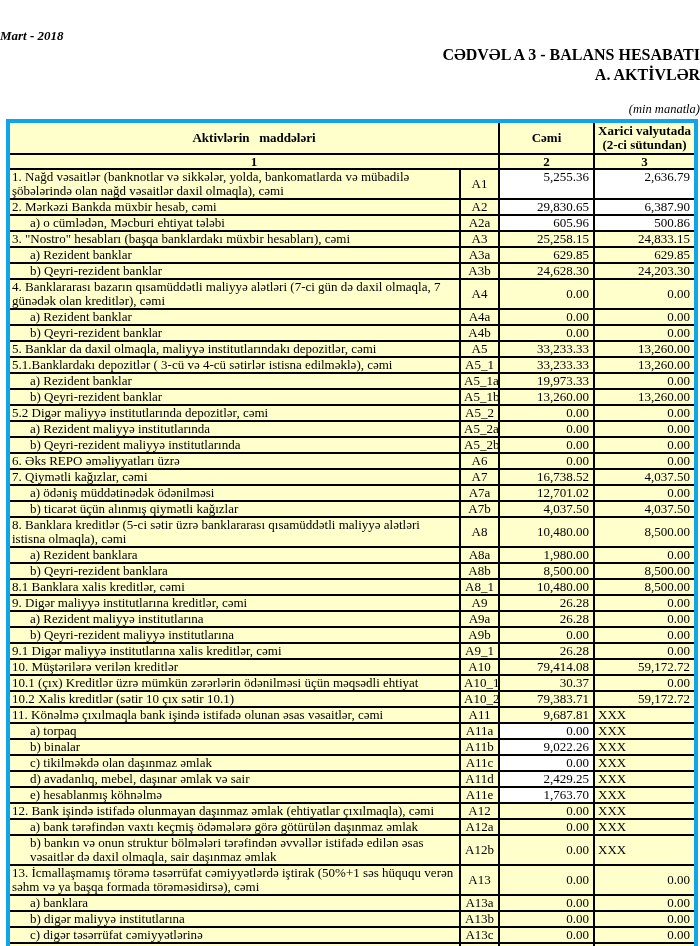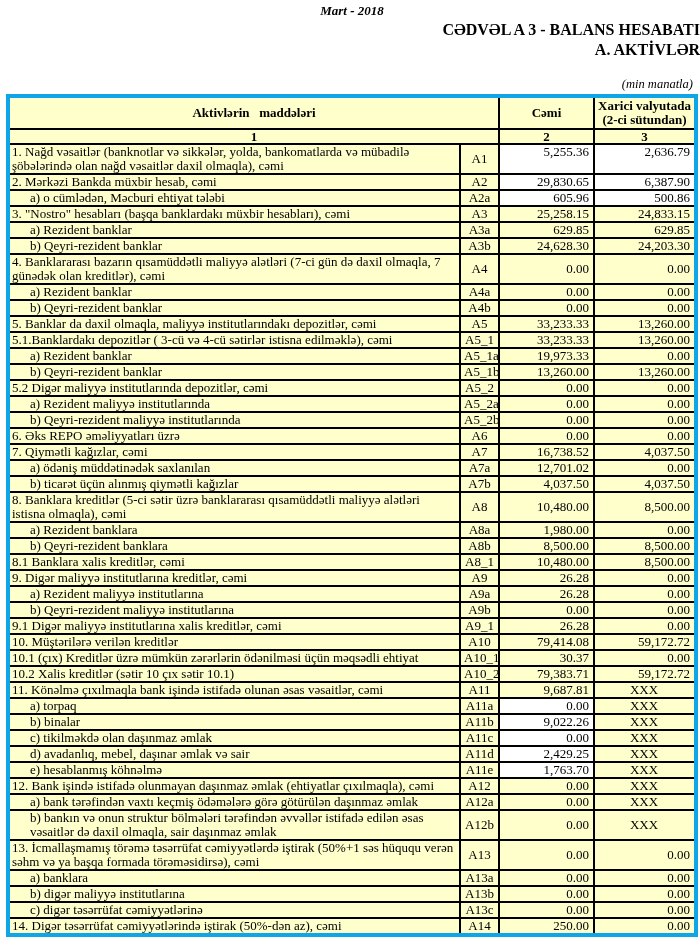--- a/index.html
+++ b/index.html
@@ -2,28 +2,28 @@
 <html><head>
 <meta charset="utf-8">
 <style>
   html,body{margin:0;padding:0;}
   body{
     width:700px;height:946px;background:#ffffff;color:#000;
     font-family:"Liberation Serif", serif;
     -webkit-font-smoothing:antialiased;overflow:hidden;
   }
   .date-label{
-    text-align:center;font-weight:bold;font-style:italic;
-    font-size:13px;padding:3px 12px 0 16px;height:15px;
+    text-align:left;font-weight:bold;font-style:italic;
+    font-size:13px;padding:3px 12px 0 0;height:15px;margin-top:25px;
   }
   .title-block{text-align:center;margin-top:2px;}
   .title-line{font-weight:bold;font-size:16px;line-height:20px;text-align:right;}
   .unit-note{
     text-align:right;font-style:italic;font-size:12.5px;
-    padding-right:7px;margin-top:17px;margin-bottom:2px;height:15px;
+    margin-top:17px;margin-bottom:2px;height:15px;
   }
   table.bs{
     border-collapse:collapse;table-layout:fixed;
     width:688px;margin-left:6px;
     border:4px solid #0ea5e9;
   }
   .bs th,.bs td{
     border:2px solid #000;
     background:#FFFFCC;
     font-size:13px;line-height:14px;
@@ -31,21 +31,21 @@
   }
   .bs thead th{font-weight:bold;text-align:center;vertical-align:middle;}
   .bs .head-row th{height:30px;}
   .bs .head-row th.items{white-space:pre-wrap;}
   .bs .num-row th{height:12px;line-height:13px;}
   .bs td{height:13px;vertical-align:middle;}
   td.lbl{text-align:left;padding-left:2px;}
   td.lbl.ind{padding-left:20px;}
   td.code{text-align:center;}
   td.val{text-align:right;padding-right:4px;}
-  td.val.xxx{text-align:center;}
+  td.val.xxx{text-align:left;}
   td.val.vtop{vertical-align:top;}
   td.bg-w{background:#FFFFFF;}
 </style>
 </head>
 <body>
 
 <div class="date-label">Mart - 2018</div>
 
 <div class="title-block">
   <div class="title-line">CƏDVƏL A 3 - BALANS HESABATI</div>
@@ -176,21 +176,21 @@
         <td class="val">0.00</td>
         <td class="val">0.00</td>
       </tr>
       <tr>
         <td class="lbl">7. Qiymətli kağızlar, cəmi</td>
         <td class="code">A7</td>
         <td class="val">16,738.52</td>
         <td class="val">4,037.50</td>
       </tr>
       <tr>
-        <td class="lbl ind">a) ödəniş müddətinədək saxlanılan</td>
+        <td class="lbl ind">a) ödəniş müddətinədək ödənilməsi</td>
         <td class="code">A7a</td>
         <td class="val">12,701.02</td>
         <td class="val">0.00</td>
       </tr>
       <tr>
         <td class="lbl ind">b) ticarət üçün alınmış qiymətli kağızlar</td>
         <td class="code">A7b</td>
         <td class="val">4,037.50</td>
         <td class="val">4,037.50</td>
       </tr>

